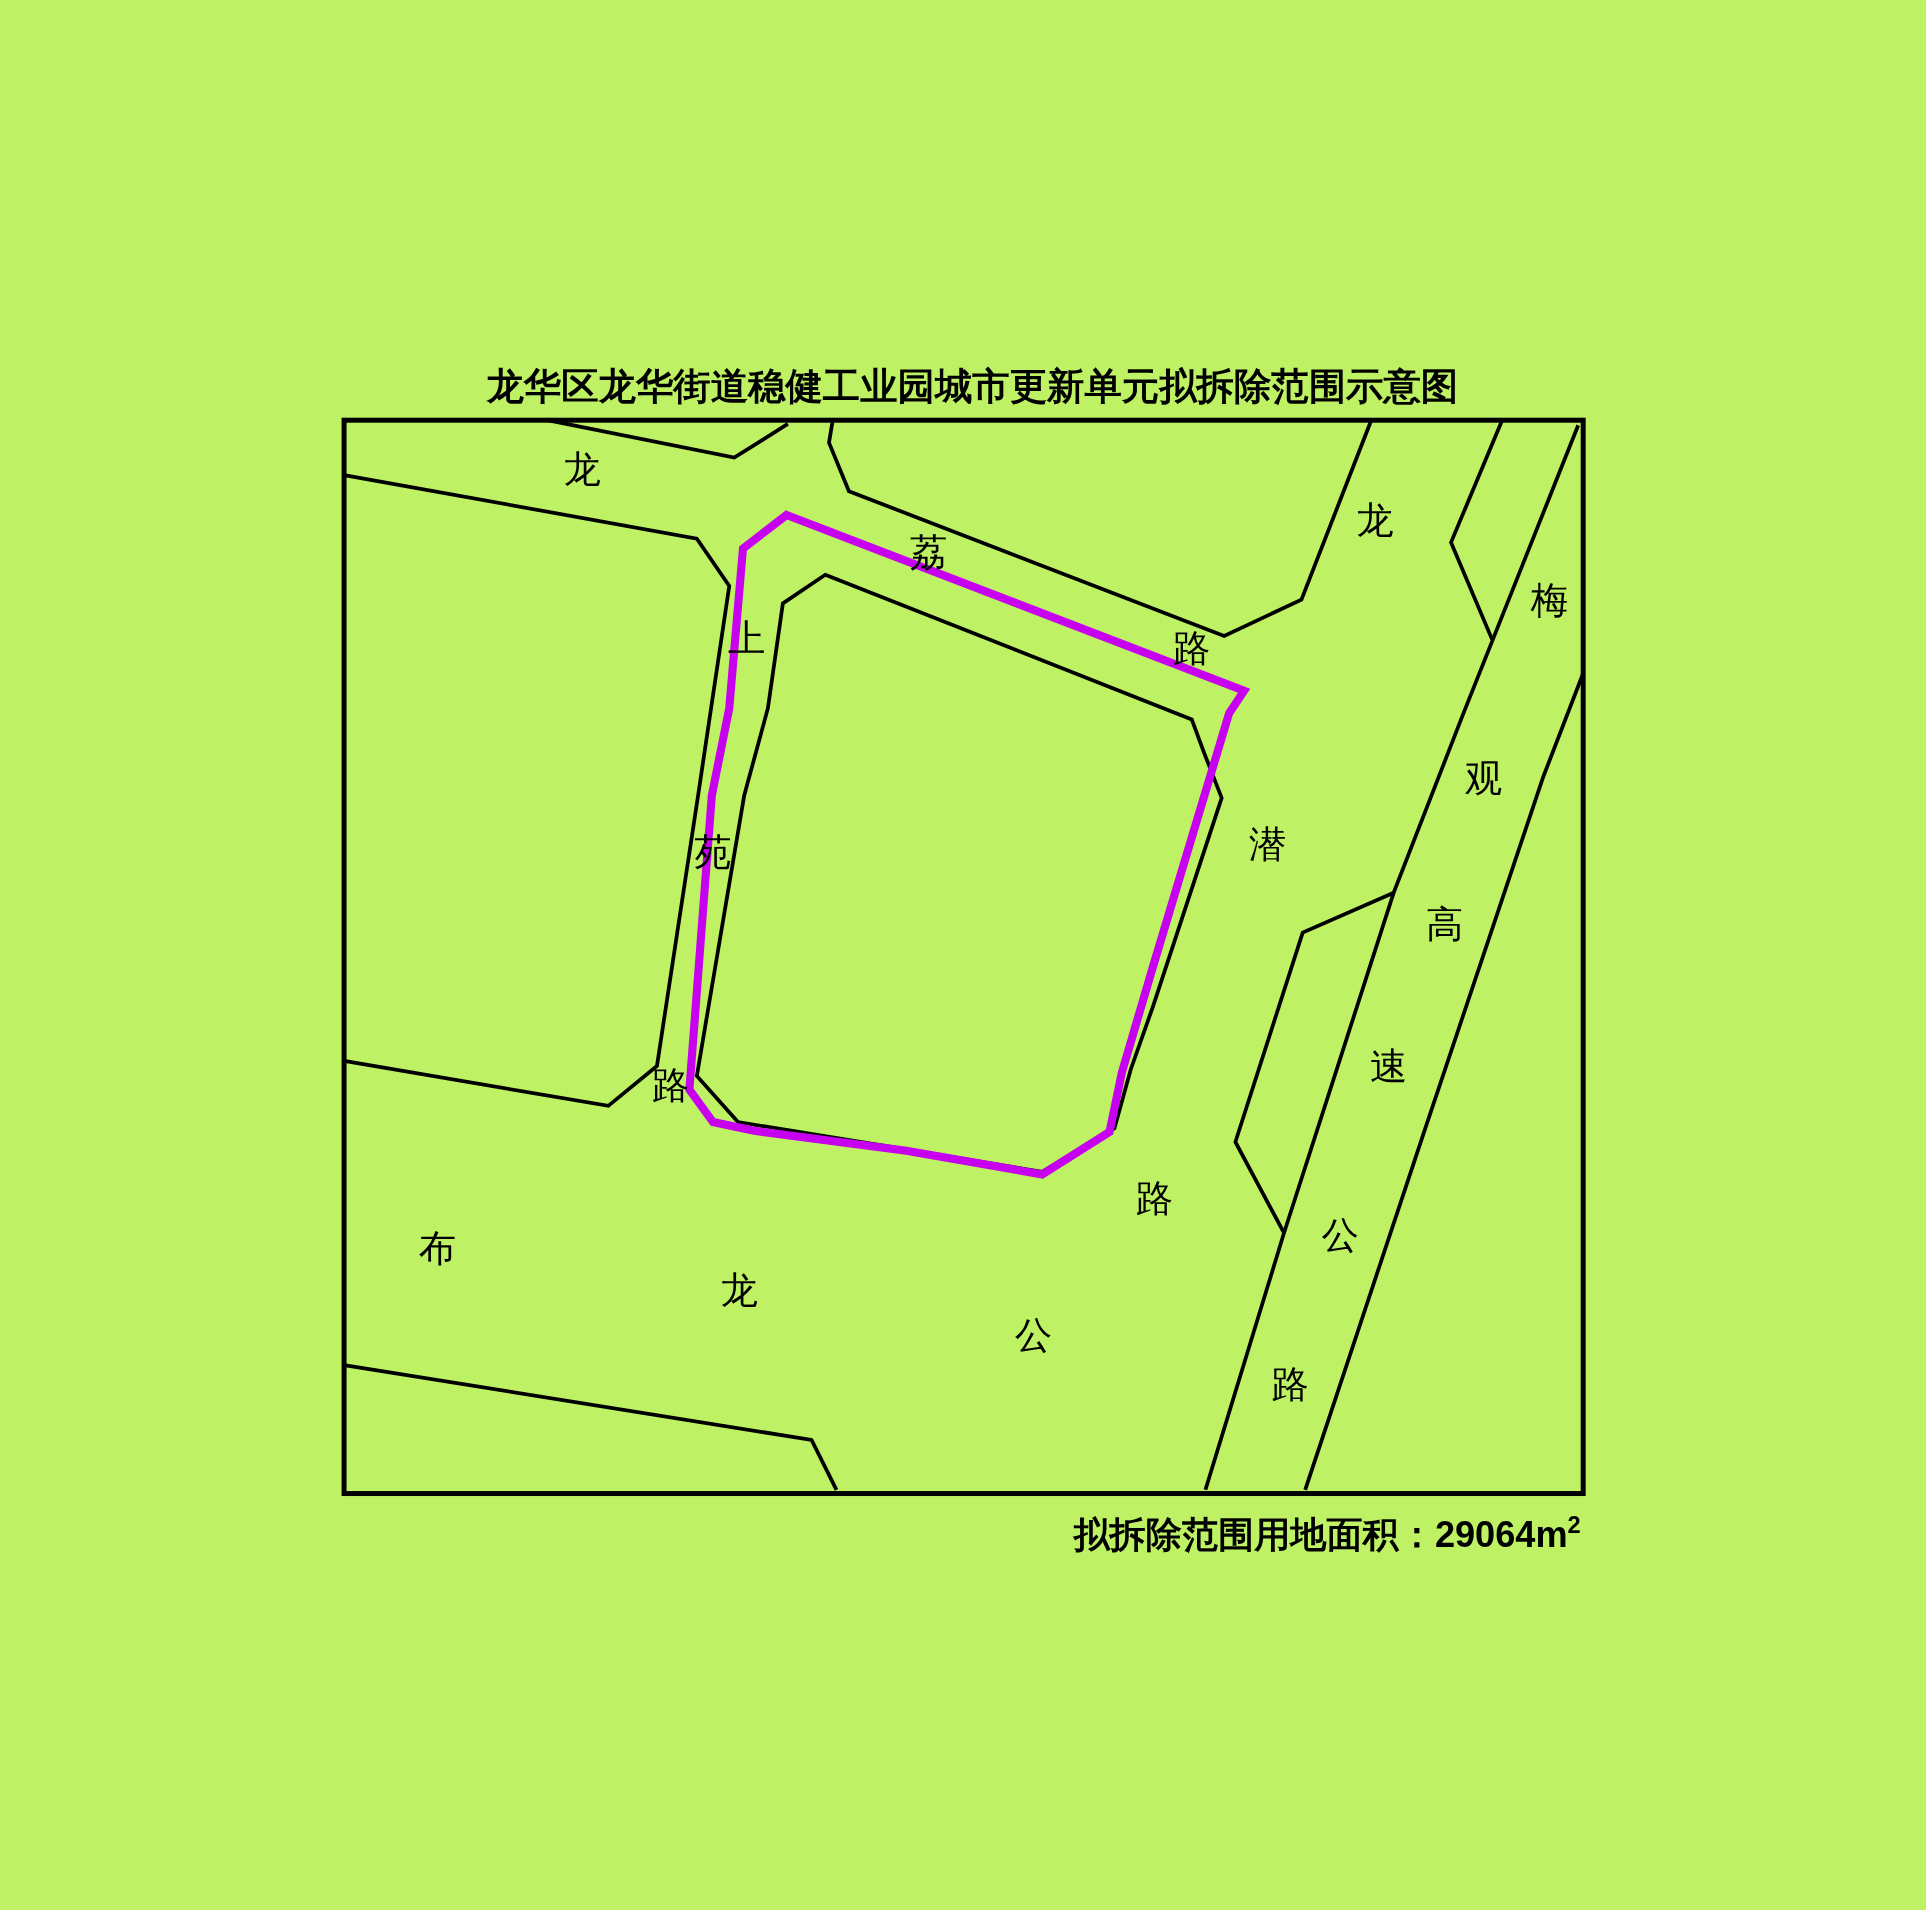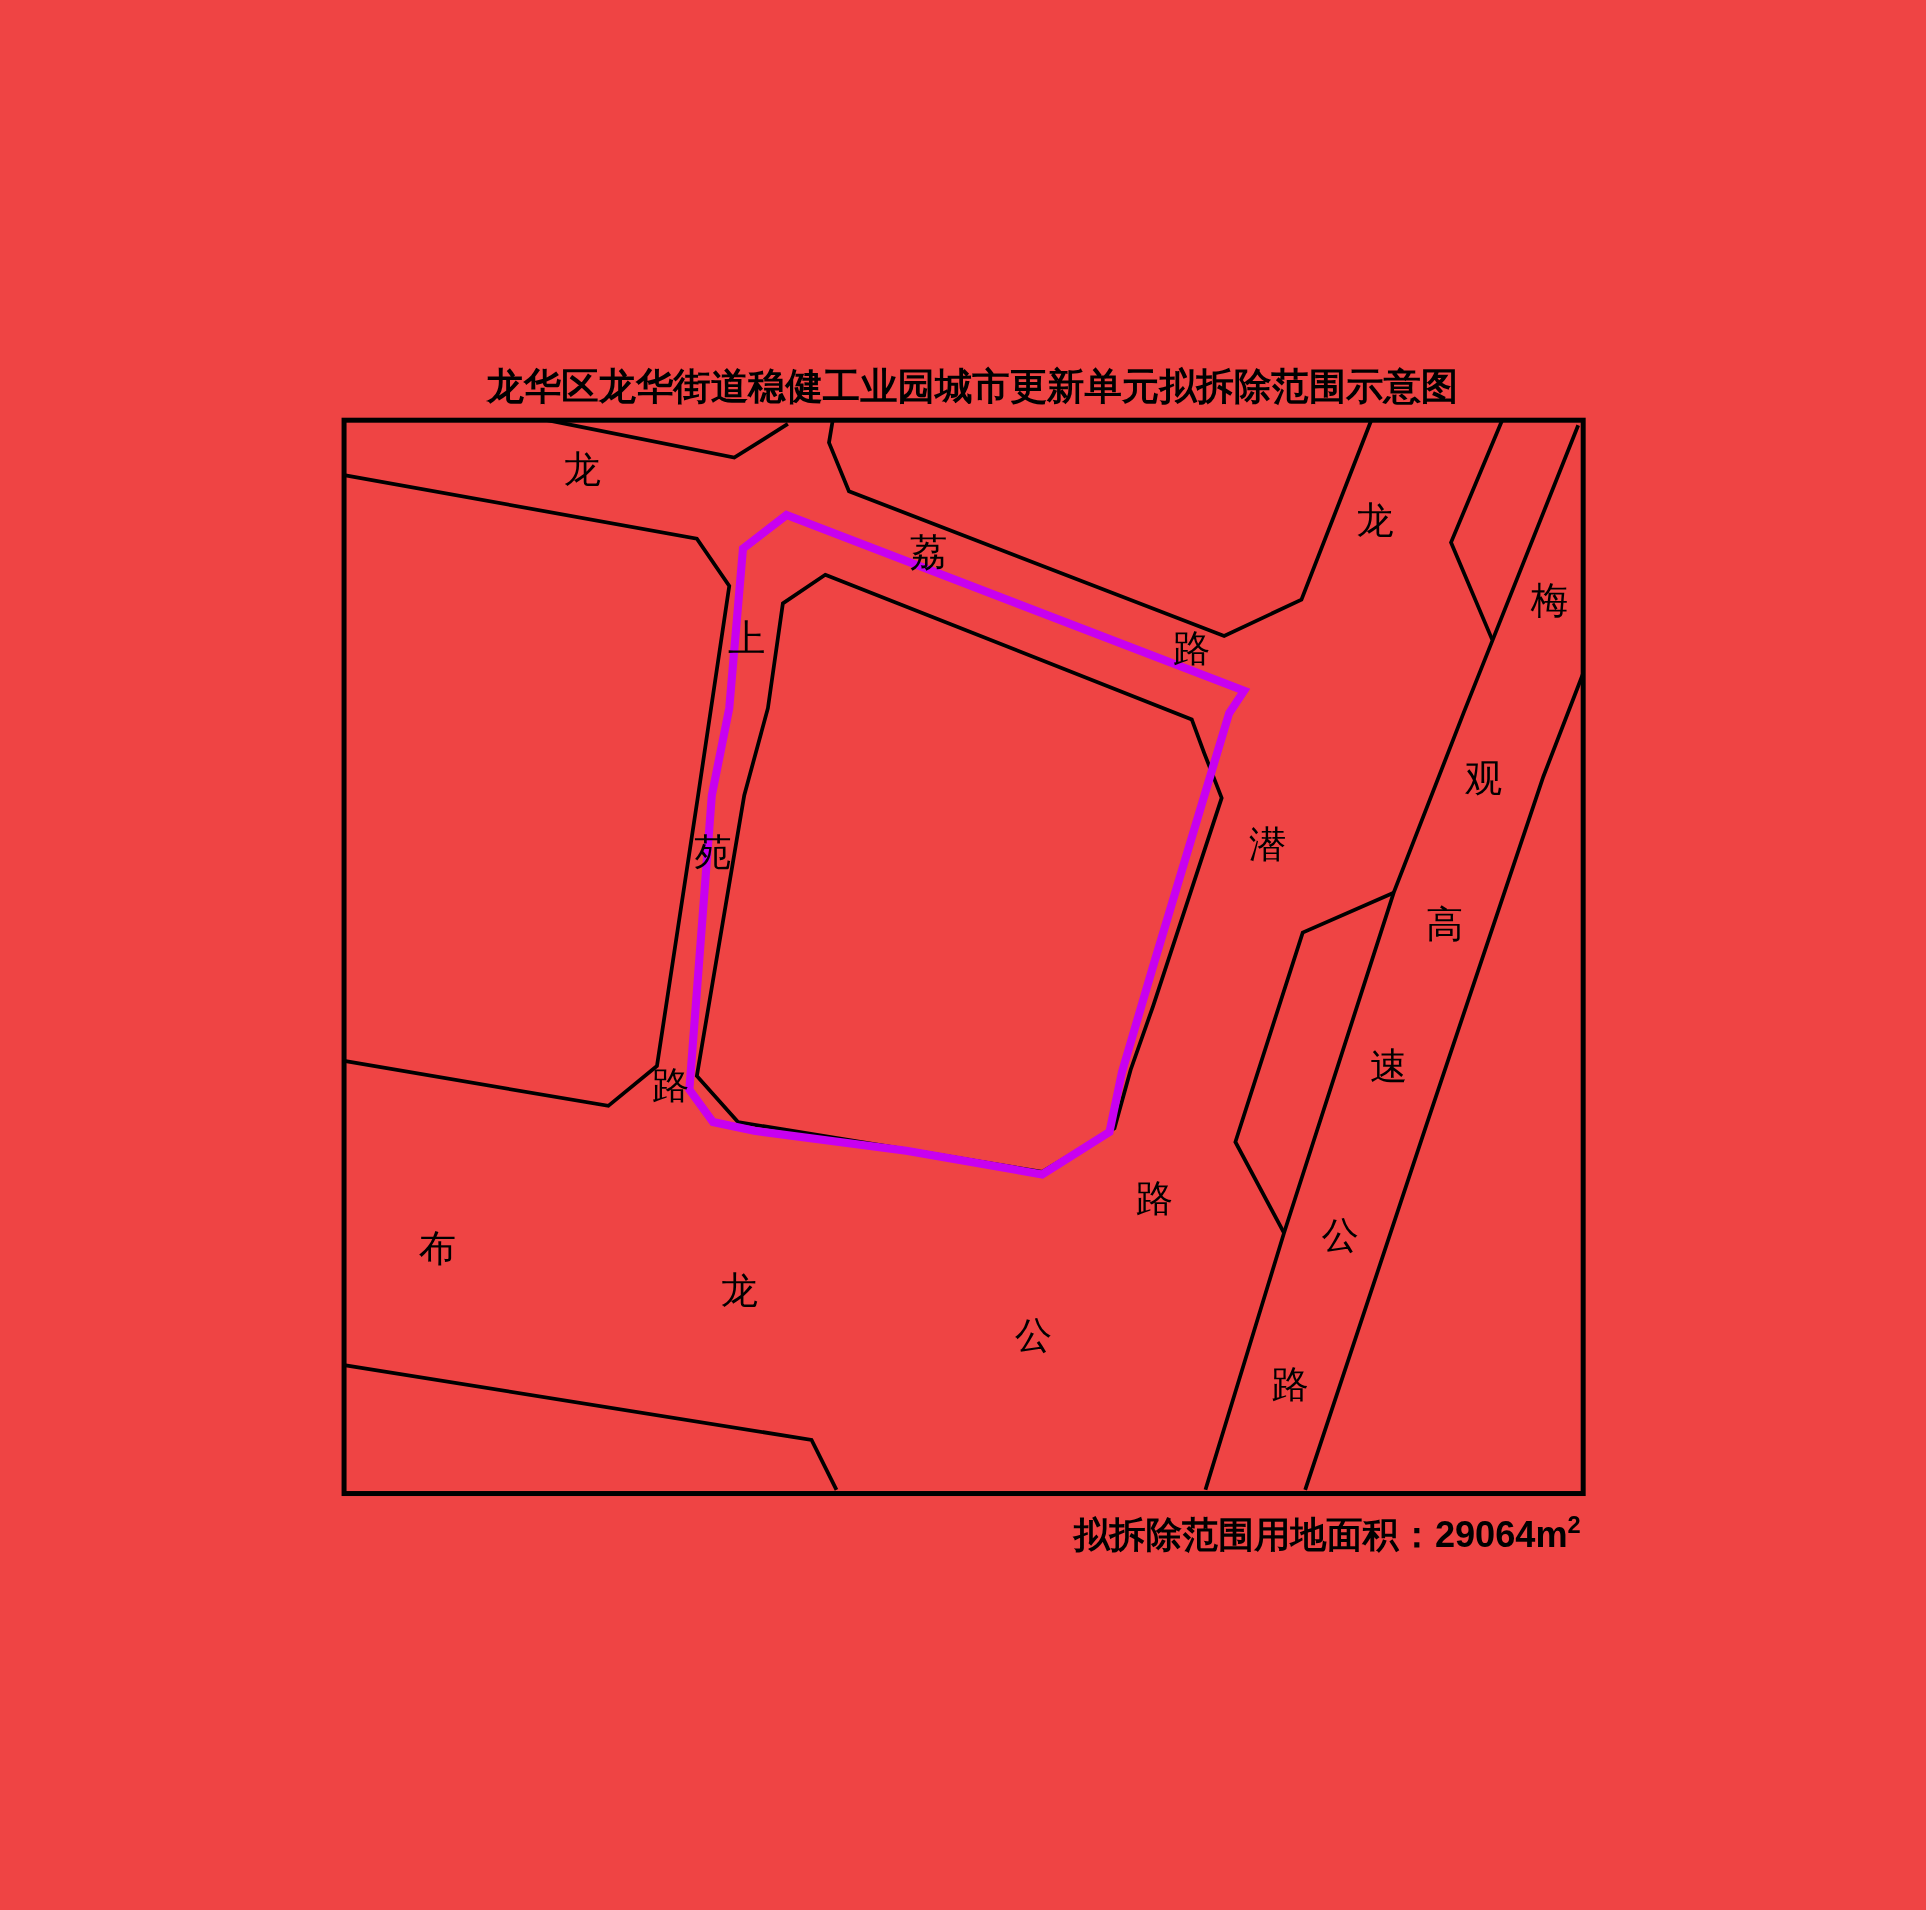--- a/index.html
+++ b/index.html
@@ -9,21 +9,21 @@
     height: 100%;
     background: #ffffff;
     font-family: "Liberation Sans", sans-serif;
   }
   .stage {
     position: fixed;
     inset: 0;
     display: flex;
     align-items: center;
     justify-content: center;
-    background: #ef4444;
+    background: #bef264;
   }
   svg { display: block; width: 100%; height: 100%; }
   .page-title {
     font-family: "Liberation Sans", sans-serif;
     font-size: 30px;
     font-weight: bold;
     fill: #000000;
     text-anchor: middle;
   }
   .road { fill: none; stroke: #000000; stroke-width: 3; stroke-linejoin: miter; stroke-linecap: butt; }

